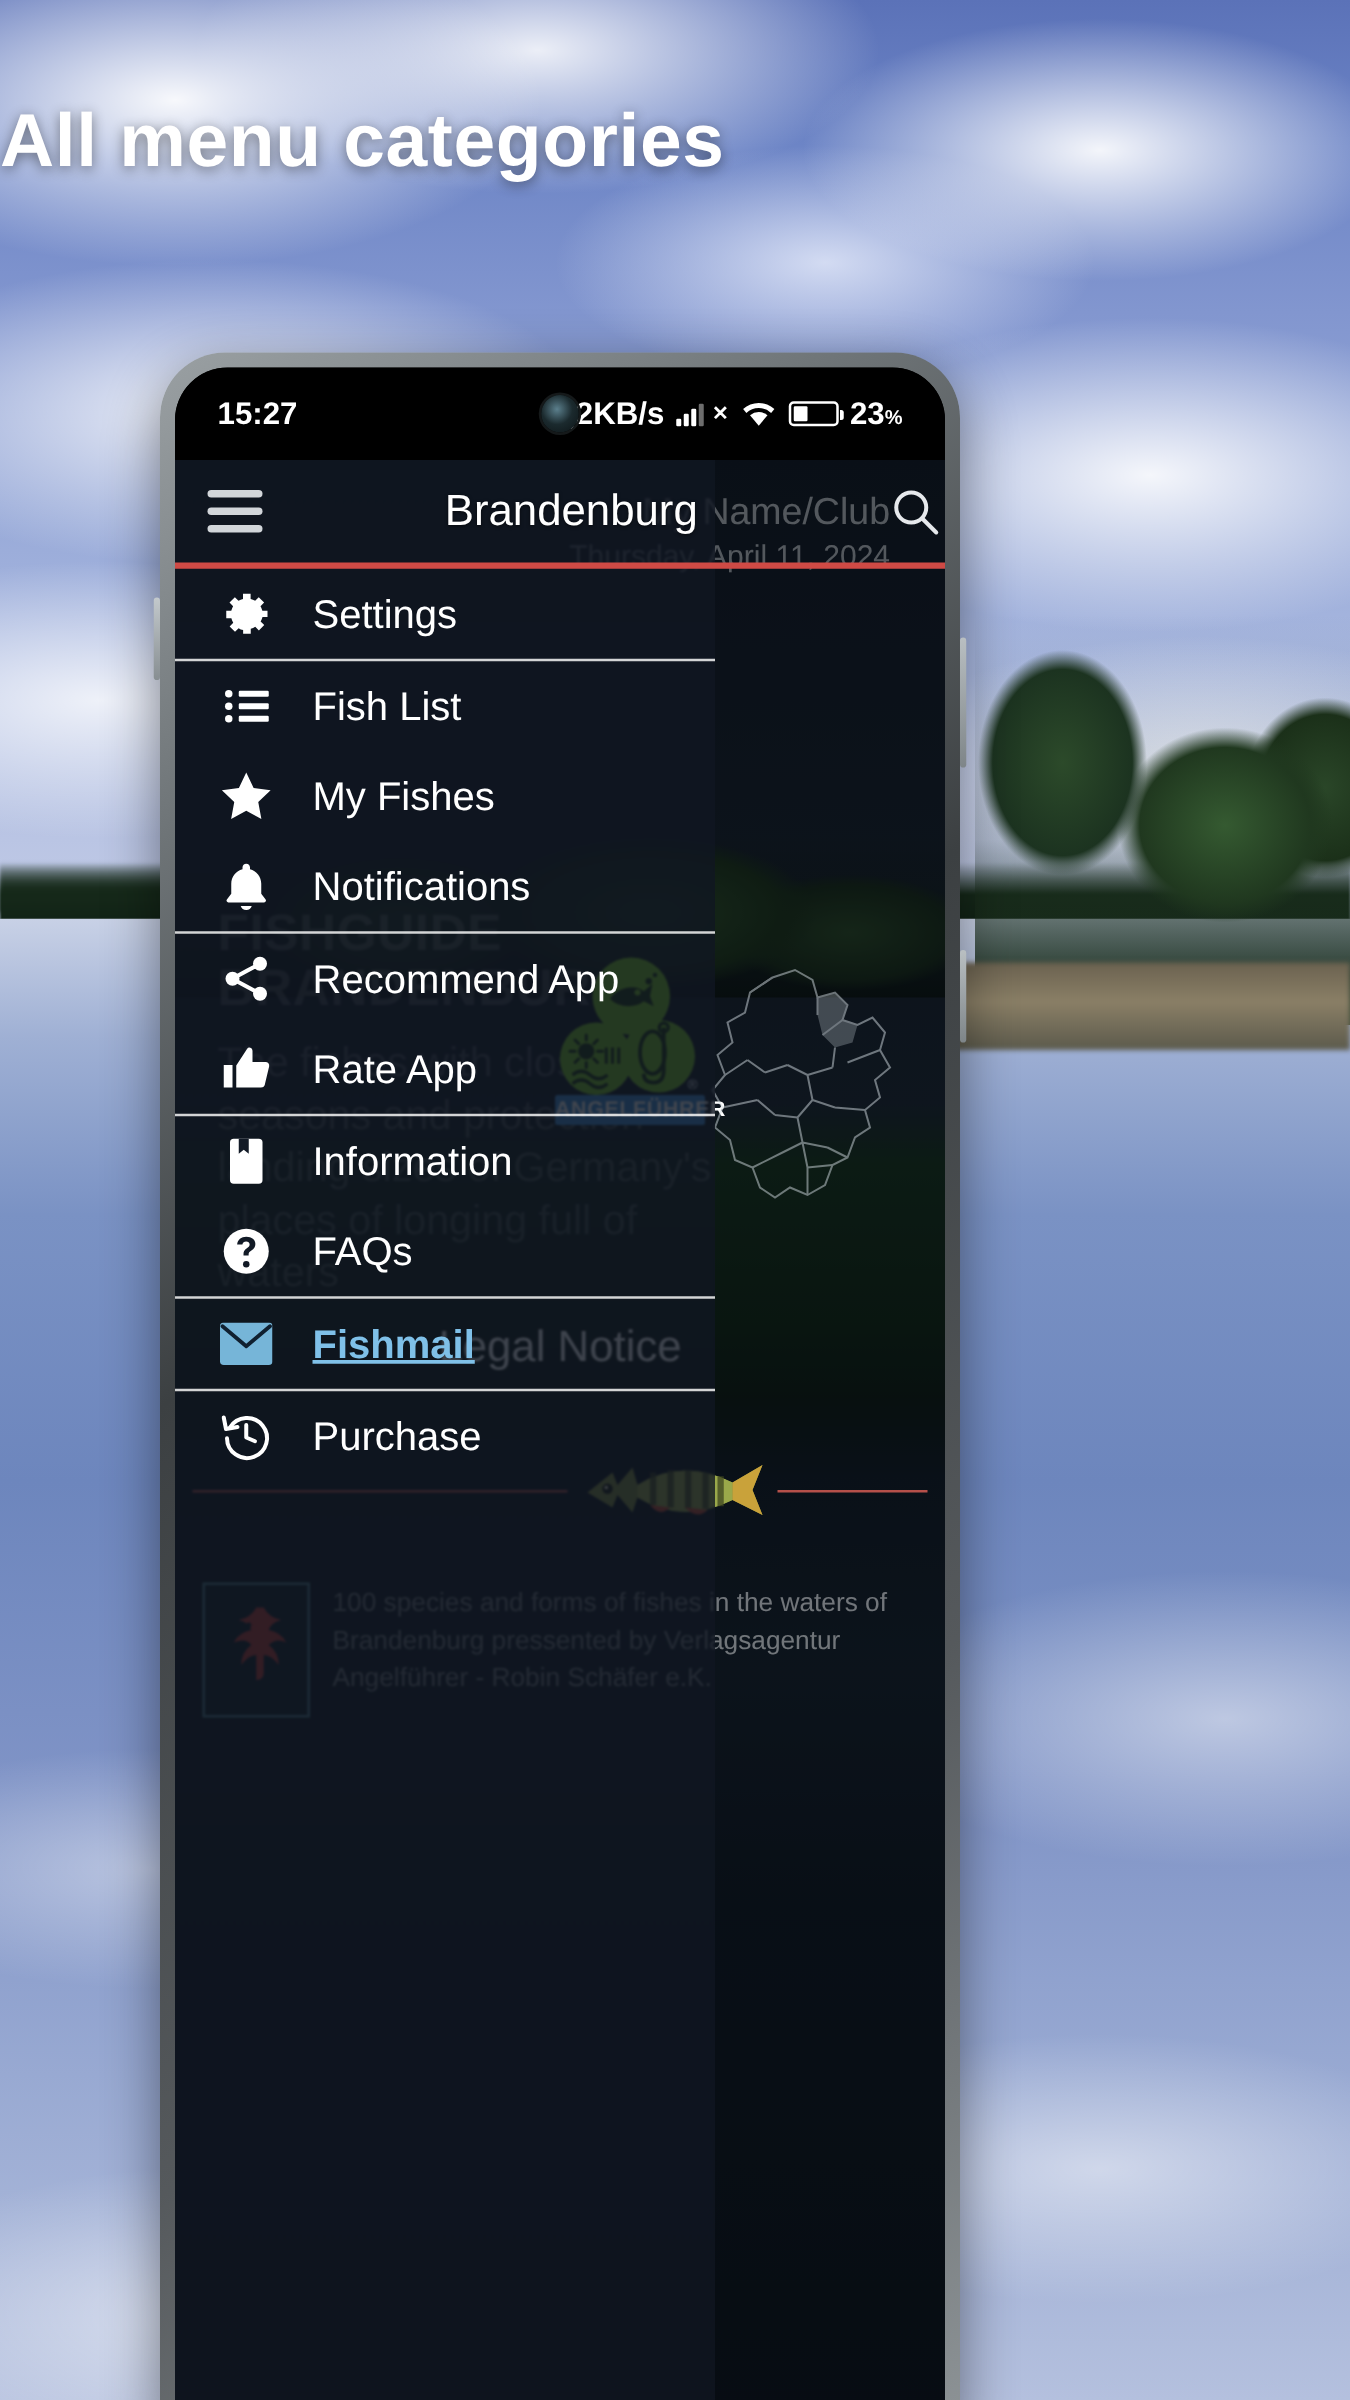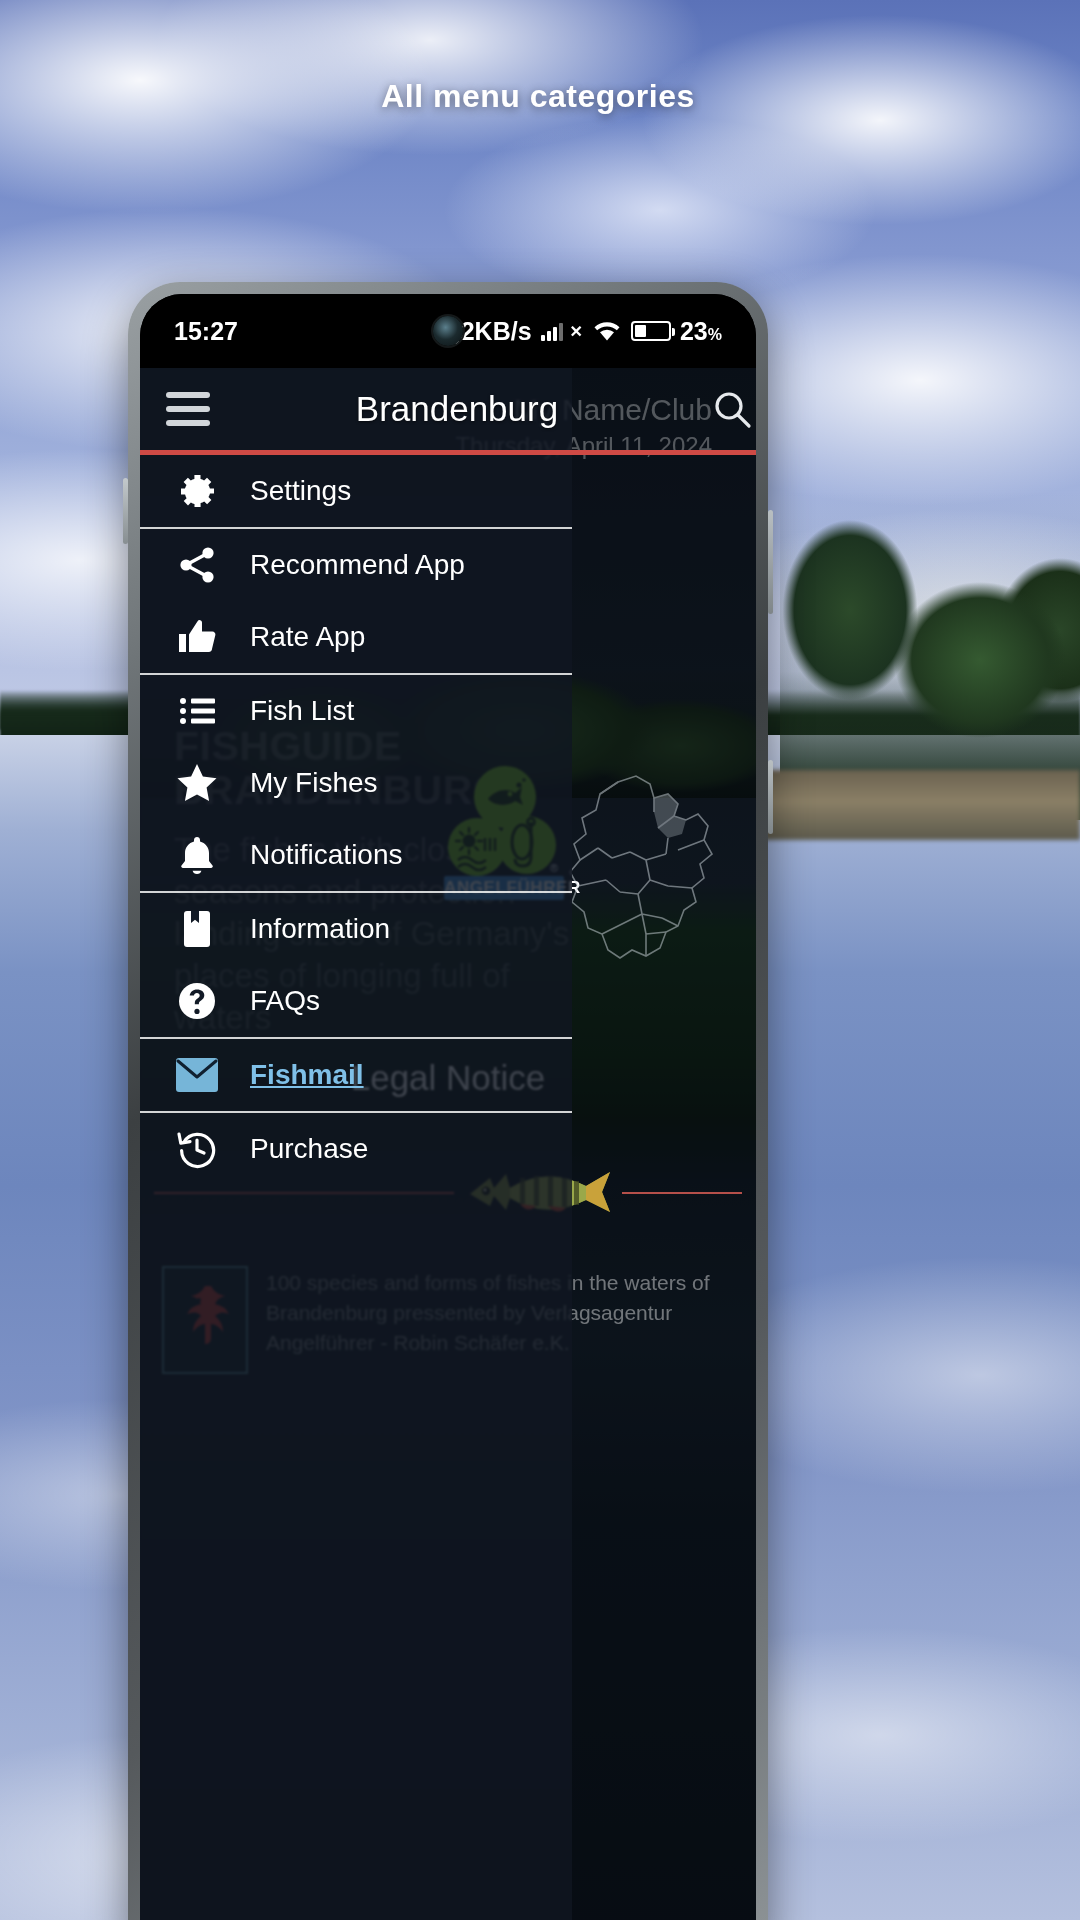--- a/index.html
+++ b/index.html
@@ -56,22 +56,22 @@
   }
   .left-shore {
     position:absolute; left:0; top:690px; width:260px; height:40px;
     background:linear-gradient(180deg, rgba(30,48,34,0) 0%, #1d3322 55%, #16281b 100%);
     filter:blur(1.5px);
   }
 
   
   #promo-title {
     position:absolute; top:78px; left:0; width:1076px;
-    text-align:center; color:#ffffff;
-    font-size:32px; font-weight:bold; letter-spacing:.5px;
+    text-align:left; color:#ffffff;
+    font-size:60px; font-weight:bold; letter-spacing:.5px;
     text-shadow:0 2px 10px rgba(0,0,0,.45);
   }
 
   
   #phone {
     position:absolute; left:128px; top:282px;
     width:640px; height:1660px;
     border-radius:52px 52px 0 0;
     background:linear-gradient(145deg,#9aa0a3 0%, #6f7578 18%, #3c4042 40%, #55595c 70%, #8d9396 100%);
     padding:12px;
@@ -229,21 +229,21 @@
   }
 
   #menu-list { position:absolute; left:0; top:87px; width:432px; }
   .menu-group { border-bottom:2px solid rgba(255,255,255,.82); }
   .menu-group:last-child { border-bottom:none; }
   .menu-item {
     display:flex; align-items:center; height:72px; padding:0 0 0 34px;
     cursor:pointer;
   }
   .mi-icon { width:46px; height:46px; flex:0 0 46px; display:flex; align-items:center; justify-content:center; }
-  .mi-label { margin-left:30px; font-size:28px; color:#fff; }
+  .mi-label { margin-left:30px; font-size:32px; color:#fff; }
   .mi-label.link { color:#7fc0e8; text-decoration:underline; font-weight:bold; }
 
   svg { display:block; }
 </style>
 </head>
 <body>
 
 <div id="bg-photo">
   <div class="sky"></div>
   <div class="left-shore"></div>
@@ -403,20 +403,54 @@
                   </svg>
                 </span>
                 <span class="mi-label">Settings</span>
               </div>
             </div>
             <div class="menu-group">
               <div class="menu-item">
                 <span class="mi-icon">
                   <svg width="42" height="42" viewBox="0 0 42 42">
                     <g fill="#ffffff">
+                      <circle cx="7" cy="11" r="3"></circle>
+                      <circle cx="7" cy="21" r="3"></circle>
+                      <circle cx="7" cy="31" r="3"></circle>
+                      <rect x="15" y="8.6" width="24" height="4.8" rx="1"></rect>
+                      <rect x="15" y="18.6" width="24" height="4.8" rx="1"></rect>
+                      <rect x="15" y="28.6" width="24" height="4.8" rx="1"></rect>
+                    </g>
+                  </svg>
+                </span>
+                <span class="mi-label">Fish List</span>
+              </div>
+              <div class="menu-item">
+                <span class="mi-icon">
+                  <svg width="44" height="44" viewBox="0 0 44 44">
+                    <path fill="#ffffff" d="M22 3l5.9 12.4 13.6 1.8-9.9 9.4 2.5 13.5L22 33.6 9.9 40.1l2.5-13.5L2.5 17.2l13.6-1.8z"></path>
+                  </svg>
+                </span>
+                <span class="mi-label">My Fishes</span>
+              </div>
+              <div class="menu-item">
+                <span class="mi-icon">
+                  <svg width="42" height="42" viewBox="0 0 42 42">
+                    <path fill="#ffffff" d="M21 3c-1.7 0-3 1.3-3 3v1.4C12.8 8.7 9 13.4 9 19v8l-3.5 4.5a1.5 1.5 0 0 0 1.2 2.4h28.6a1.5 1.5 0 0 0 1.2-2.4L33 27v-8c0-5.6-3.8-10.3-9-11.6V6c0-1.7-1.3-3-3-3z"></path>
+                    <path fill="#ffffff" d="M21 40a4.6 4.6 0 0 0 4.4-3.2h-8.8A4.6 4.6 0 0 0 21 40z"></path>
+                  </svg>
+                </span>
+                <span class="mi-label">Notifications</span>
+              </div>
+            </div>
+            <div class="menu-group">
+              <div class="menu-item">
+                <span class="mi-icon">
+                  <svg width="42" height="42" viewBox="0 0 42 42">
+                    <g fill="#ffffff">
                       <circle cx="32" cy="9" r="5.6"></circle>
                       <circle cx="32" cy="33" r="5.6"></circle>
                       <circle cx="10" cy="21" r="5.6"></circle>
                     </g>
                     <g stroke="#ffffff" stroke-width="3.4" stroke-linecap="round">
                       <line x1="14.6" y1="18.4" x2="27.6" y2="11.4"></line>
                       <line x1="14.6" y1="23.6" x2="27.6" y2="30.6"></line>
                     </g>
                   </svg>
                 </span>
@@ -429,54 +463,20 @@
                     <path fill="#ffffff" d="M13 36V18.4l8.6-13.2a2.4 2.4 0 0 1 4.4 1.3v9h10.4a3 3 0 0 1 2.9 3.7l-3.2 13.4A3.6 3.6 0 0 1 32.6 36z"></path>
                   </svg>
                 </span>
                 <span class="mi-label">Rate App</span>
               </div>
             </div>
             <div class="menu-group">
               <div class="menu-item">
                 <span class="mi-icon">
                   <svg width="42" height="42" viewBox="0 0 42 42">
-                    <g fill="#ffffff">
-                      <circle cx="7" cy="11" r="3"></circle>
-                      <circle cx="7" cy="21" r="3"></circle>
-                      <circle cx="7" cy="31" r="3"></circle>
-                      <rect x="15" y="8.6" width="24" height="4.8" rx="1"></rect>
-                      <rect x="15" y="18.6" width="24" height="4.8" rx="1"></rect>
-                      <rect x="15" y="28.6" width="24" height="4.8" rx="1"></rect>
-                    </g>
-                  </svg>
-                </span>
-                <span class="mi-label">Fish List</span>
-              </div>
-              <div class="menu-item">
-                <span class="mi-icon">
-                  <svg width="44" height="44" viewBox="0 0 44 44">
-                    <path fill="#ffffff" d="M22 3l5.9 12.4 13.6 1.8-9.9 9.4 2.5 13.5L22 33.6 9.9 40.1l2.5-13.5L2.5 17.2l13.6-1.8z"></path>
-                  </svg>
-                </span>
-                <span class="mi-label">My Fishes</span>
-              </div>
-              <div class="menu-item">
-                <span class="mi-icon">
-                  <svg width="42" height="42" viewBox="0 0 42 42">
-                    <path fill="#ffffff" d="M21 3c-1.7 0-3 1.3-3 3v1.4C12.8 8.7 9 13.4 9 19v8l-3.5 4.5a1.5 1.5 0 0 0 1.2 2.4h28.6a1.5 1.5 0 0 0 1.2-2.4L33 27v-8c0-5.6-3.8-10.3-9-11.6V6c0-1.7-1.3-3-3-3z"></path>
-                    <path fill="#ffffff" d="M21 40a4.6 4.6 0 0 0 4.4-3.2h-8.8A4.6 4.6 0 0 0 21 40z"></path>
-                  </svg>
-                </span>
-                <span class="mi-label">Notifications</span>
-              </div>
-            </div>
-            <div class="menu-group">
-              <div class="menu-item">
-                <span class="mi-icon">
-                  <svg width="42" height="42" viewBox="0 0 42 42">
                     <rect x="8" y="3" width="26" height="36" rx="3" fill="#ffffff"></rect>
                     <path d="M15 3h8v12l-4-3.2L15 15z" fill="#121a26"></path>
                   </svg>
                 </span>
                 <span class="mi-label">Information</span>
               </div>
               <div class="menu-item">
                 <span class="mi-icon">
                   <svg width="42" height="42" viewBox="0 0 42 42">
                     <circle cx="21" cy="21" r="18" fill="#ffffff"></circle>

